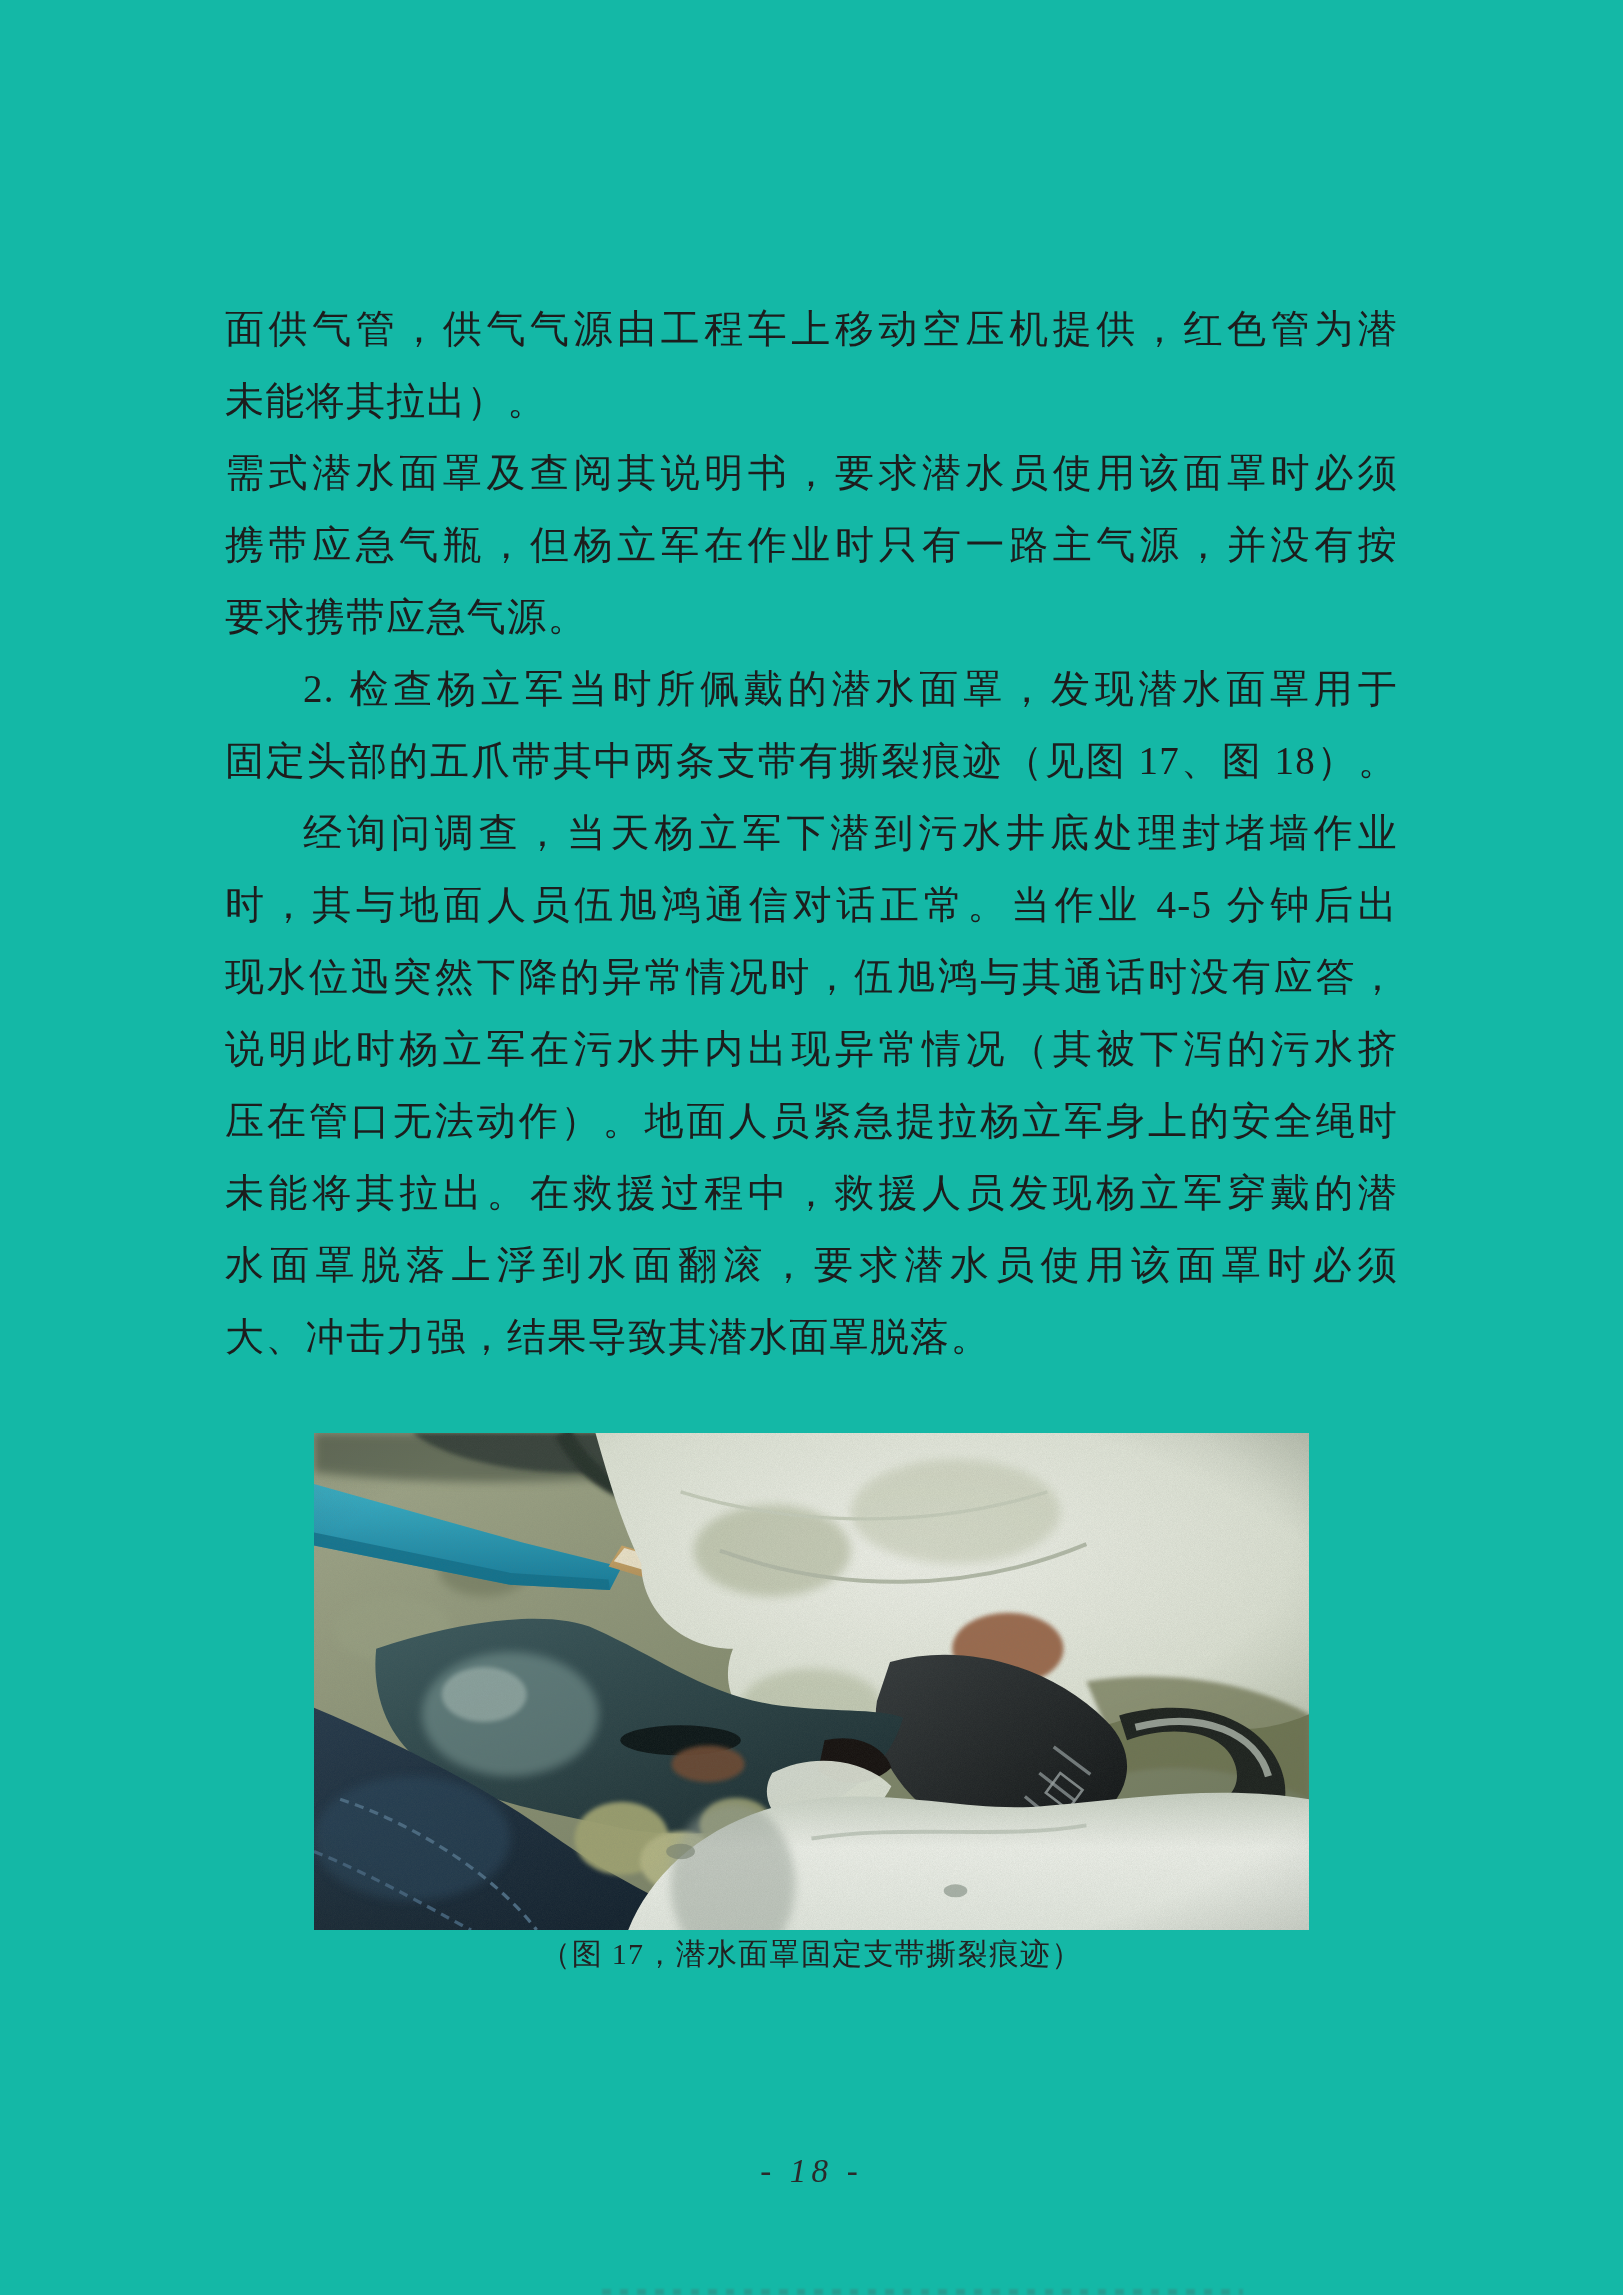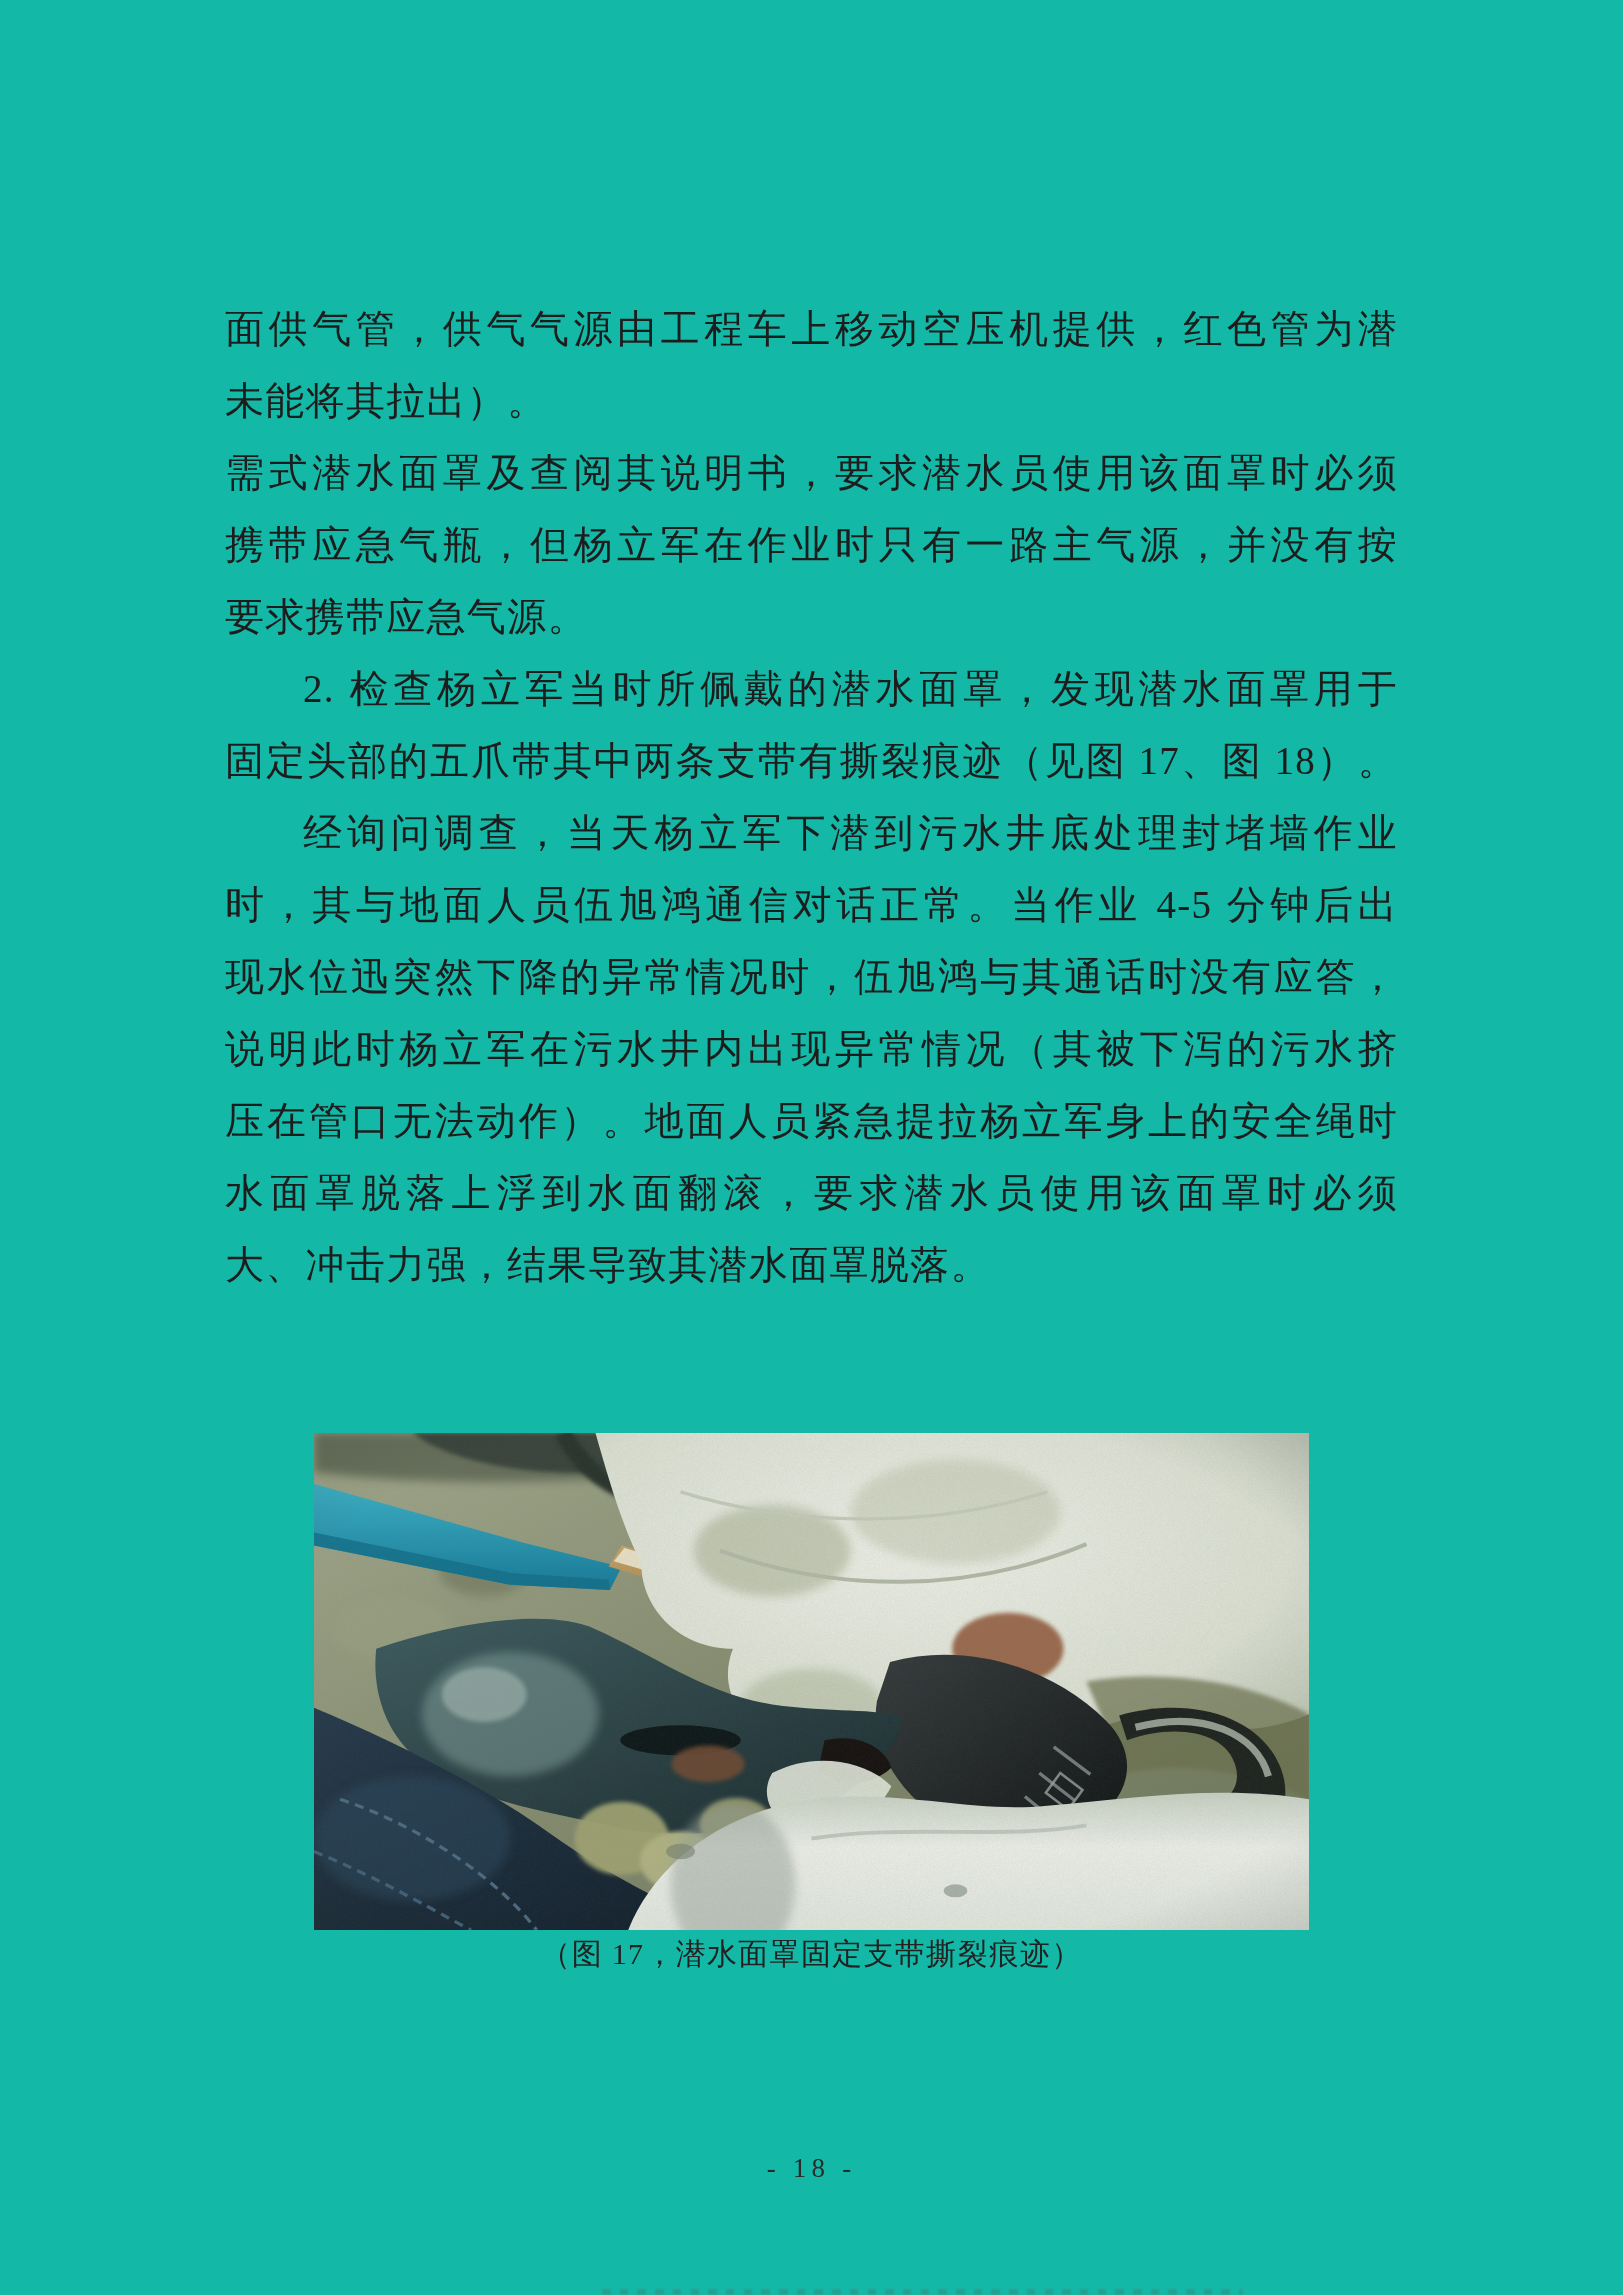--- a/index.html
+++ b/index.html
@@ -21,21 +21,21 @@
   
   .figure{position:absolute;left:314px;top:1433px;width:995px;margin:0;}
   .photo{width:995px;height:497px;overflow:hidden;background:#7f886b;}
   .photo svg{display:block;width:100%;height:100%;}
   .caption{
     margin-top:4px;text-align:center;font-size:30px;letter-spacing:1.3px;color:#222;
   }
   
   .page-number{
     position:absolute;top:2153px;left:0;width:100%;text-align:center;
-    font-size:27px;letter-spacing:5.2px;color:#2a2a2a;
+    font-size:33px;letter-spacing:5.2px;color:#2a2a2a;font-style:italic;
   }
   
   .bleed{
     position:absolute;left:602px;top:2289px;width:641px;height:5.9px;
     opacity:.25;filter:blur(1.3px);
     background:repeating-linear-gradient(90deg,#555 0 8.5px,transparent 8.5px 17.7px);
   }
 </style>
 </head>
 <body>
@@ -48,20 +48,21 @@
     <div class="line">需式潜水面罩及查阅其说明书，要求潜水员使用该面罩时必须</div>
     <div class="line">携带应急气瓶，但杨立军在作业时只有一路主气源，并没有按</div>
     <div class="line end">要求携带应急气源。</div>
     <div class="line indent">2. 检查杨立军当时所佩戴的潜水面罩，发现潜水面罩用于</div>
     <div class="line">固定头部的五爪带其中两条支带有撕裂痕迹（见图 17、图 18）。</div>
     <div class="line indent">经询问调查，当天杨立军下潜到污水井底处理封堵墙作业</div>
     <div class="line">时，其与地面人员伍旭鸿通信对话正常。当作业 4-5 分钟后出</div>
     <div class="line">现水位迅突然下降的异常情况时，伍旭鸿与其通话时没有应答，</div>
     <div class="line">说明此时杨立军在污水井内出现异常情况（其被下泻的污水挤</div>
     <div class="line">压在管口无法动作）。地面人员紧急提拉杨立军身上的安全绳时</div>
+    <div class="line">未能将其拉出。在救援过程中，救援人员发现杨立军穿戴的潜</div>
     <div class="line">水面罩脱落上浮到水面翻滚，要求潜水员使用该面罩时必须</div>
     <div class="line end">大、冲击力强，结果导致其潜水面罩脱落。</div>
   </section>
 
   <figure class="figure">
     <div class="photo">
       <svg viewBox="0 0 1520 760" preserveAspectRatio="none">
         <defs>
           <linearGradient id="gGround" x1="0" y1="0" x2="1" y2="1">
             <stop offset="0" stop-color="#a3a98c"></stop>

